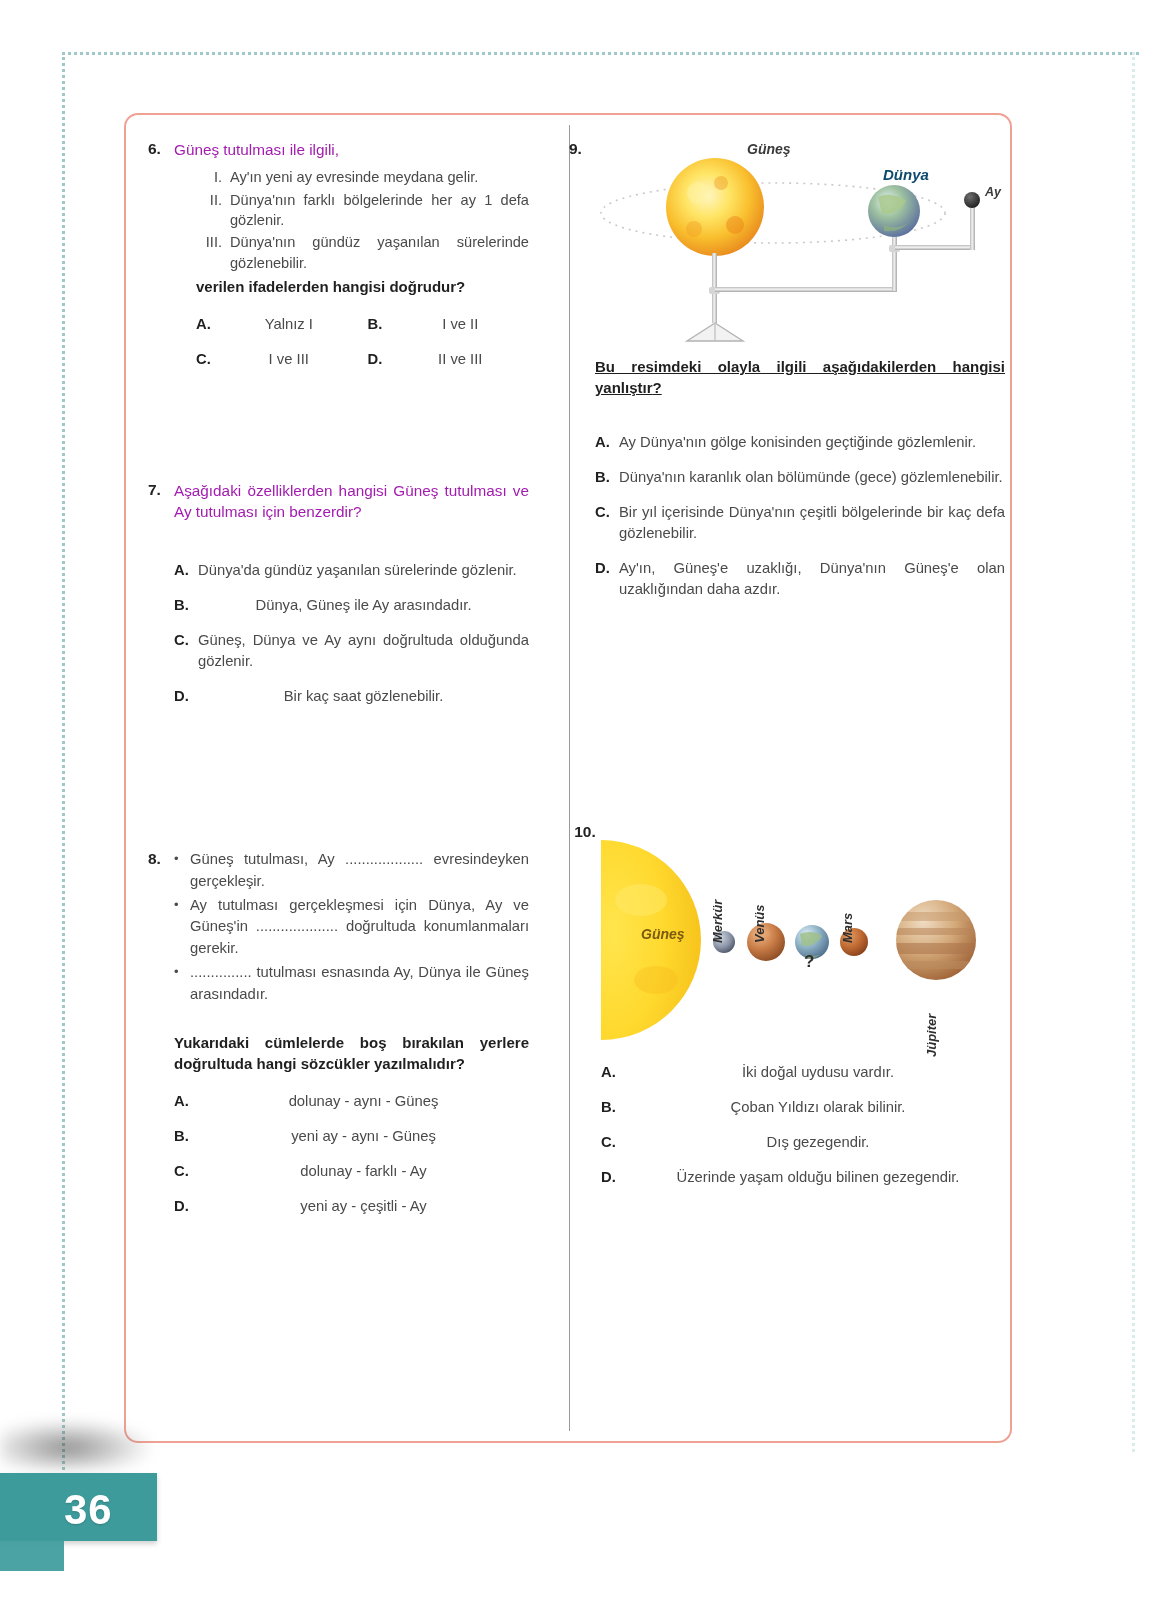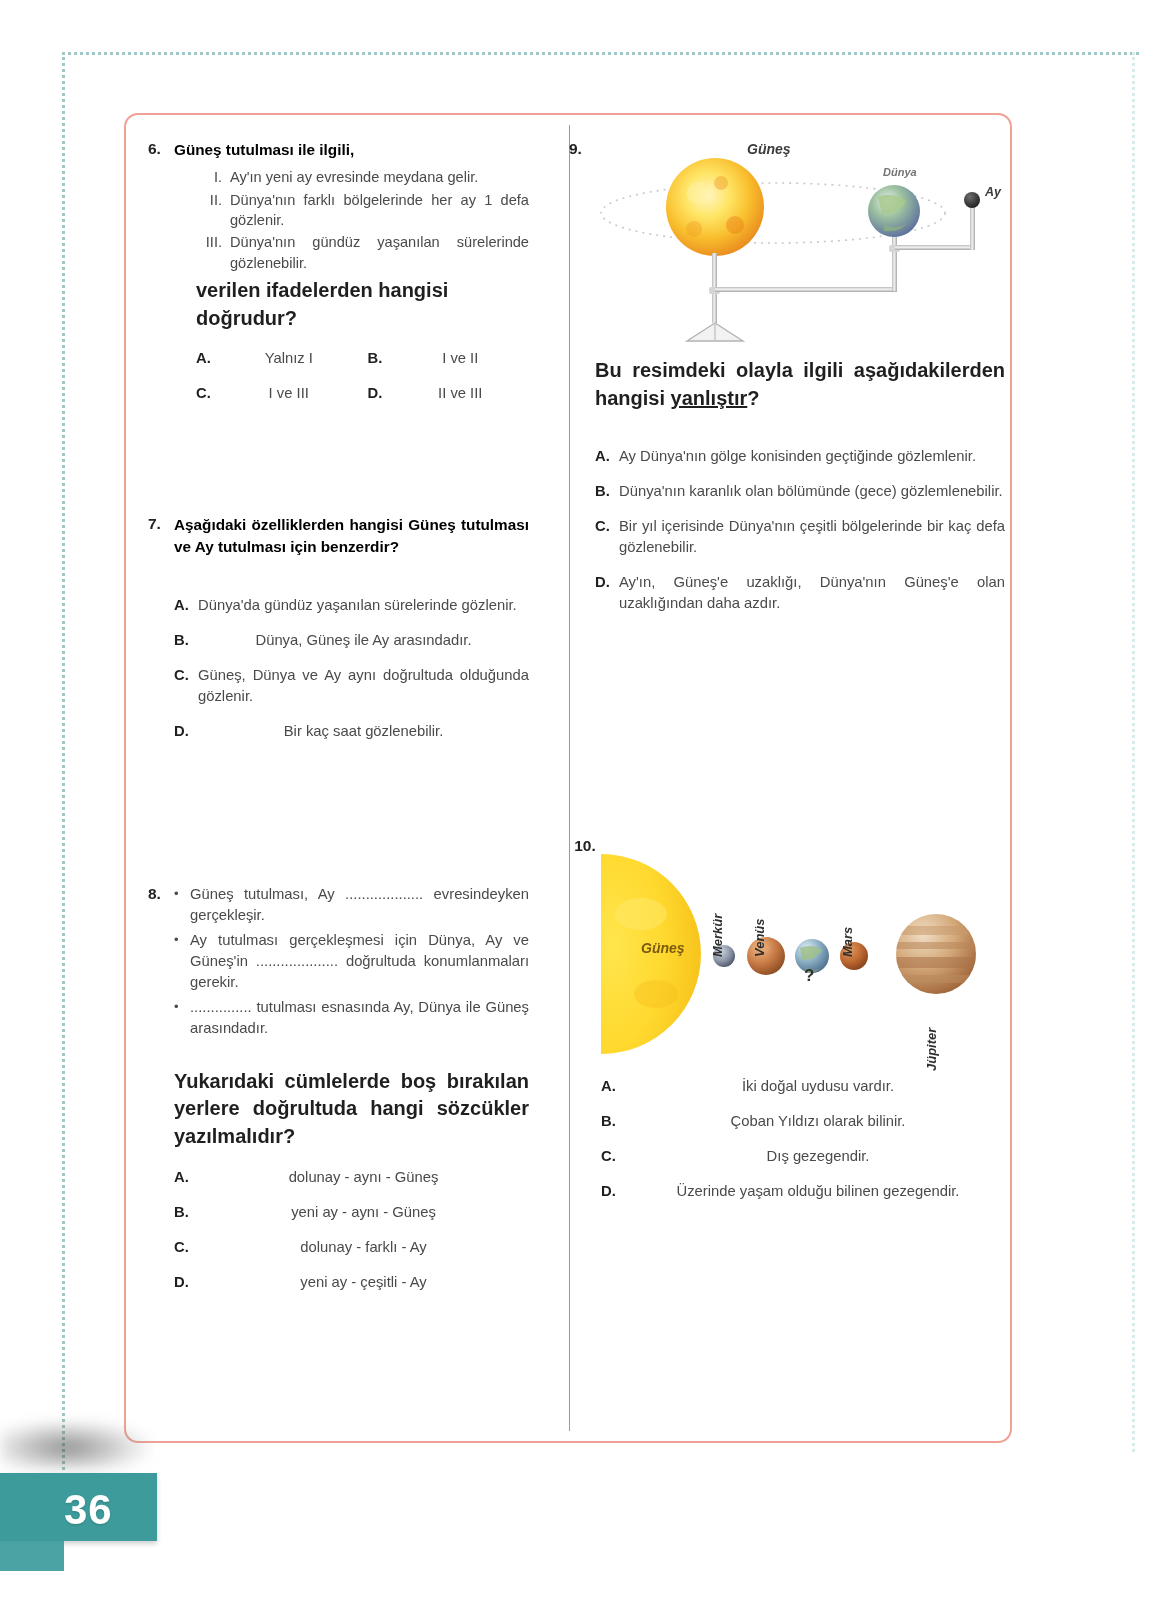--- a/index.html
+++ b/index.html
@@ -87,24 +87,24 @@
     font-weight: bold;
     font-size: 15.5px;
     min-width: 26px;
     flex-shrink: 0;
     line-height: 1.35;
     color: #222;
   }
   .q-body { flex: 1; }
 
   .q-stem {
-    font-weight: bold;
+    font-weight: normal;
     font-size: 15.3px;
     line-height: 1.38;
-    color: #000000;
+    color: #a21caf;
   }
   .q-stem-just { text-align: justify; }
 
   
   .roman-list { margin: 7px 0 0 0; }
   .roman-item {
     display: flex;
     align-items: flex-start;
     font-size: 14.6px;
     line-height: 1.4;
@@ -116,21 +116,21 @@
     min-width: 26px;
     text-align: right;
     padding-right: 8px;
     flex-shrink: 0;
     color: #4a4a4a;
   }
   .roman-txt { flex: 1; text-align: justify; }
 
   .q-tail {
     font-weight: bold;
-    font-size: 20px;
+    font-size: 15px;
     line-height: 1.38;
     margin-top: 4px;
     color: #1f1f1f;
   }
 
   
   .bullets { margin: 0; }
   .bullet-item {
     display: flex;
     align-items: flex-start;
@@ -183,21 +183,21 @@
     position: relative;
     height: 210px;
     margin: 2px 0 6px 0;
   }
   .lbl-sun-o {
     position: absolute; left: 152px; top: 0px;
     font-style: italic; font-weight: bold; font-size: 14px; color: #3a3a3a;
   }
   .lbl-earth-o {
     position: absolute; left: 288px; top: 25px;
-    font-style: italic; font-weight: bold; font-size: 11px; color: #737373;
+    font-style: italic; font-weight: bold; font-size: 15px; color: #0c4a6e;
   }
   .lbl-moon-o {
     position: absolute; left: 390px; top: 44px;
     font-style: italic; font-weight: bold; font-size: 12.5px; color: #3a3a3a;
   }
 
   
   .planets {
     position: relative;
     height: 220px;
@@ -452,21 +452,21 @@
                 <path d="M289 84 q16 6 26 -4 q-10 12 -26 10 z" fill="#8fb37f" opacity="0.7"></path>
 
                 <circle cx="377" cy="59" r="8" fill="url(#moonG)"></circle>
               </svg>
 
               <div class="lbl-sun-o">Güneş</div>
               <div class="lbl-earth-o">Dünya</div>
               <div class="lbl-moon-o">Ay</div>
             </div>
 
-            <div class="q-tail q-stem-just" style="margin-top:4px;">
+            <div class="q-tail q-stem-just" style="margin-top:4px;text-decoration:underline;">
               <span>Bu resimdeki olayla ilgili aşağıdakilerden hangisi </span><span class="uline">yanlıştır</span><span>?</span>
             </div>
 
             <div class="opts" style="margin-top:34px;">
               <div class="opt">
                 <span class="opt-lbl">A.</span>
                 <span class="opt-txt">Ay Dünya'nın gölge konisinden geçtiğinde gözlemlenir.</span>
               </div>
               <div class="opt">
                 <span class="opt-lbl">B.</span>

